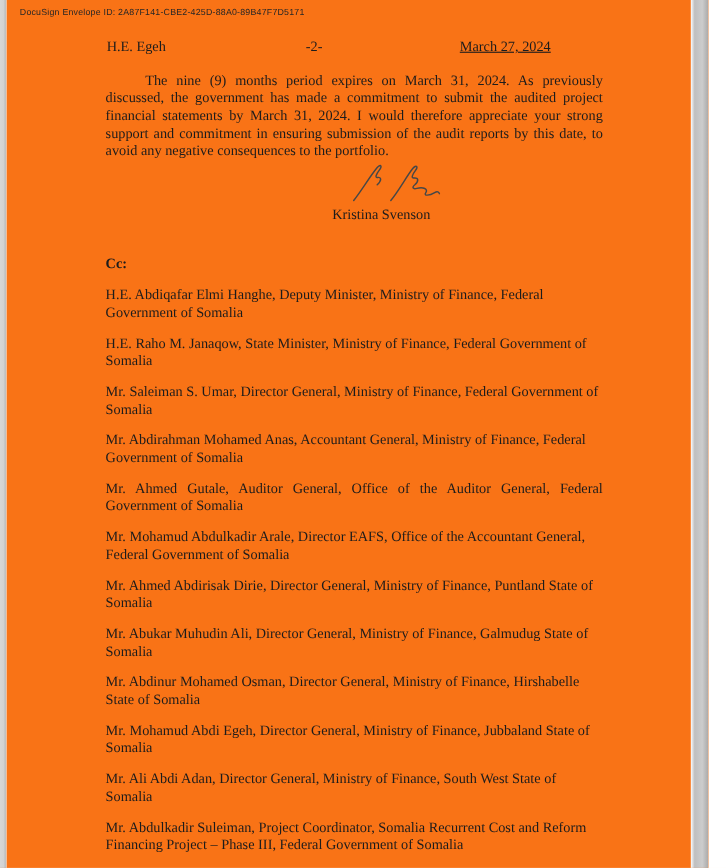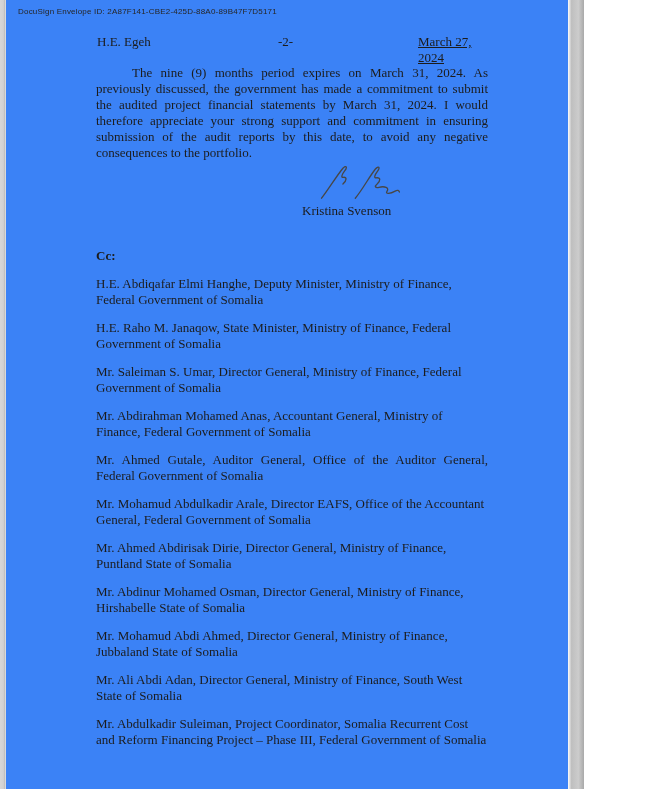--- a/index.html
+++ b/index.html
@@ -4,23 +4,23 @@
 <style>
   * { margin: 0; padding: 0; box-sizing: border-box; }
   html, body { width: 660px; background: #ffffff; }
   body {
     font-family: "Liberation Serif", serif;
     color: #1c1c1c;
     -webkit-font-smoothing: antialiased;
   }
   .page {
     position: relative;
-    width: 584px;
+    width: 644px;
     height: 789px;
-    background: #3b82f6;
+    background: #f97316;
     overflow: hidden;
   }
   .edge-left {
     position: absolute; left: 0; top: 0; bottom: 0; width: 6px;
     background: linear-gradient(to right, #d7d7d7 0%, #d2d2d2 55%, #bcbcbc 82%, #f3f3f3 100%);
   }
   .edge-right {
     position: absolute; right: 0; top: 0; bottom: 0; width: 16px;
     background: linear-gradient(to right, #fdfdfd 0%, #bfbfbf 22%, #cccccc 65%, #a9a9a9 100%);
   }
@@ -83,21 +83,22 @@
     <p class="cc-label">Cc:</p>
 
     <div>
       <p class="cc-item">H.E. Abdiqafar Elmi Hanghe, Deputy Minister, Ministry of Finance, Federal Government of Somalia</p>
       <p class="cc-item">H.E. Raho M. Janaqow, State Minister, Ministry of Finance, Federal Government of Somalia</p>
       <p class="cc-item">Mr. Saleiman S. Umar, Director General, Ministry of Finance, Federal Government of Somalia</p>
       <p class="cc-item">Mr. Abdirahman Mohamed Anas, Accountant General, Ministry of Finance, Federal Government of Somalia</p>
       <p class="cc-item justify">Mr. Ahmed Gutale, Auditor General, Office of the Auditor General, Federal Government of Somalia</p>
       <p class="cc-item">Mr. Mohamud Abdulkadir Arale, Director EAFS, Office of the Accountant General, Federal Government of Somalia</p>
       <p class="cc-item">Mr. Ahmed Abdirisak Dirie, Director General, Ministry of Finance, Puntland State of Somalia</p>
+      <p class="cc-item">Mr. Abukar Muhudin Ali, Director General, Ministry of Finance, Galmudug State of Somalia</p>
       <p class="cc-item">Mr. Abdinur Mohamed Osman, Director General, Ministry of Finance, Hirshabelle State of Somalia</p>
-      <p class="cc-item">Mr. Mohamud Abdi Ahmed, Director General, Ministry of Finance, Jubbaland State of Somalia</p>
+      <p class="cc-item">Mr. Mohamud Abdi Egeh, Director General, Ministry of Finance, Jubbaland State of Somalia</p>
       <p class="cc-item">Mr. Ali Abdi Adan, Director General, Ministry of Finance, South West State of Somalia</p>
       <p class="cc-item">Mr. Abdulkadir Suleiman, Project Coordinator, Somalia Recurrent Cost and Reform Financing Project – Phase III, Federal Government of Somalia</p>
 
     </div>
 
   </div>
 </div>
 
 </body></html>

